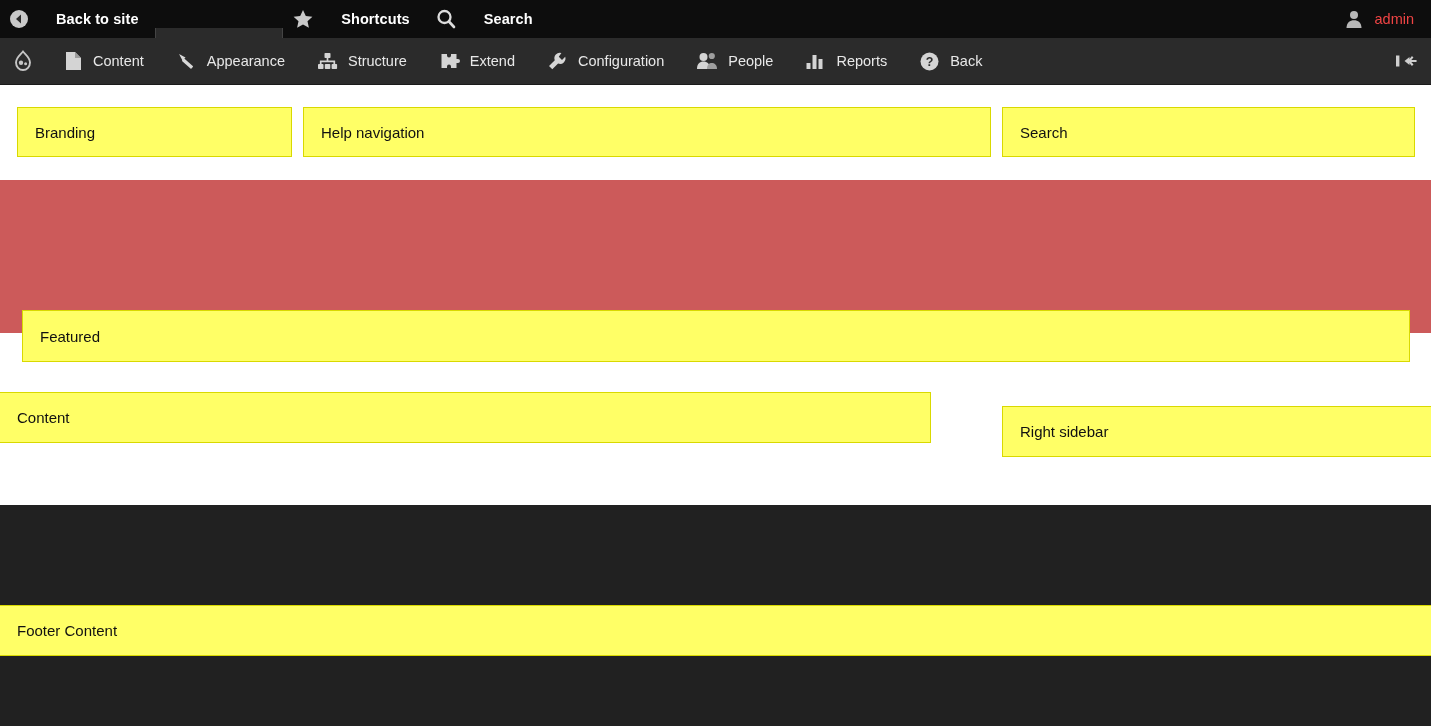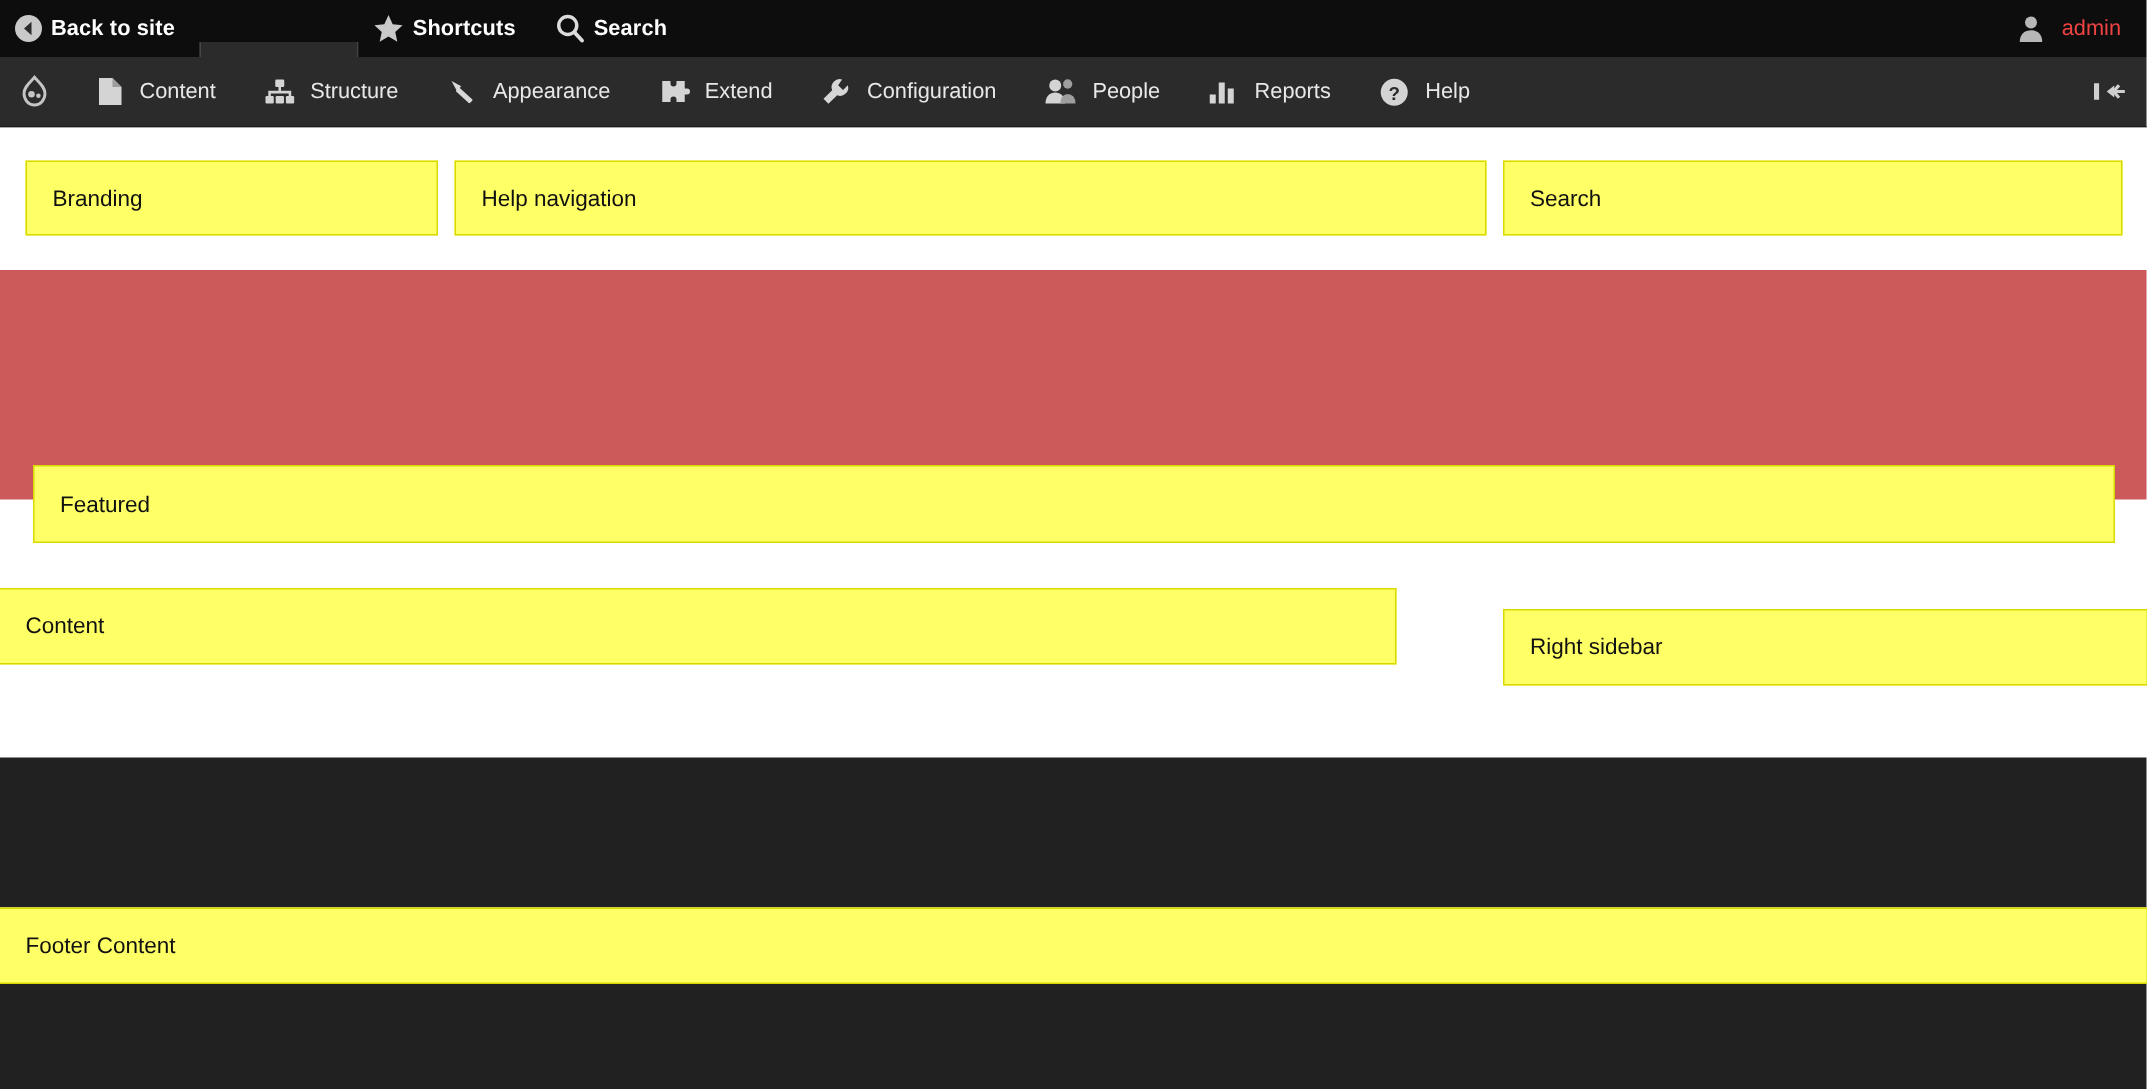--- a/index.html
+++ b/index.html
@@ -18,21 +18,21 @@
     top: 0; left: 0;
     width: 1431px;
     height: 38px;
     background: #0d0d0d;
     display: flex;
     align-items: stretch;
   }
   .tb-tab {
     display: flex;
     align-items: center;
-    gap: 5px;
+    gap: 27px;
     padding: 0 16px 0 9px;
     height: 38px;
     color: #fff;
     font-size: 14.5px;
     font-weight: bold;
     letter-spacing: 0.1px;
     white-space: nowrap;
   }
   .tb-tab.active {
     background: #2b2b2b;
@@ -209,43 +209,43 @@
         <path d="M2 1 H11 L17 7 V19 H2 Z" fill="#d4d4d4"></path>
         <path d="M11 1 L11 7 L17 7 Z" fill="#9c9c9c"></path>
       </svg>
     </span>
     <span>Content</span>
   </div>
 
   <div class="tm-item">
     <span class="ico">
       <svg width="21" height="20" viewBox="0 0 21 20">
+        <path d="M3 3 L9.5 6.5 L6.5 9.5 Z" fill="#d8d8d8"></path>
+        <rect x="8" y="7.2" width="12.5" height="3.4" rx="0.7" fill="#d8d8d8" transform="rotate(42 8 7.2)"></rect>
+      </svg>
+    </span>
+    <span>Appearance</span>
+  </div>
+
+  <div class="tm-item">
+    <span class="ico">
+      <svg width="21" height="20" viewBox="0 0 21 20">
         <rect x="7.5" y="2" width="6" height="5" rx="0.8" fill="#d4d4d4"></rect>
         <rect x="1" y="13" width="5.5" height="5" rx="0.8" fill="#d4d4d4"></rect>
         <rect x="7.8" y="13" width="5.5" height="5" rx="0.8" fill="#d4d4d4"></rect>
         <rect x="14.6" y="13" width="5.5" height="5" rx="0.8" fill="#d4d4d4"></rect>
         <path d="M10.5 7 V10.4 M3.7 13 V10.4 H17.3 V13" fill="none" stroke="#d4d4d4" stroke-width="1.7"></path>
       </svg>
     </span>
     <span>Structure</span>
   </div>
 
   <div class="tm-item">
     <span class="ico">
       <svg width="21" height="20" viewBox="0 0 21 20">
-        <path d="M3 3 L9.5 6.5 L6.5 9.5 Z" fill="#d8d8d8"></path>
-        <rect x="8" y="7.2" width="12.5" height="3.4" rx="0.7" fill="#d8d8d8" transform="rotate(42 8 7.2)"></rect>
-      </svg>
-    </span>
-    <span>Appearance</span>
-  </div>
-
-  <div class="tm-item">
-    <span class="ico">
-      <svg width="21" height="20" viewBox="0 0 21 20">
         <path d="M2.5 3 H8 V4.6 A2 2 0 0 0 12 4.6 V3 H17.5 V8 H19 A2 2 0 0 1 19 12 H17.5 V17 H12 V15.4 A2 2 0 0 0 8 15.4 V17 H2.5 Z" fill="#d4d4d4"></path>
       </svg>
     </span>
     <span>Extend</span>
   </div>
 
   <div class="tm-item">
     <span class="ico">
       <svg width="21" height="20" viewBox="0 0 21 20">
         <path d="M14.4 2 A5.4 5.4 0 0 0 7.8 9.2 L2 14.9 L5.3 18.2 L11.1 12.5 A5.4 5.4 0 0 0 18.2 5.8 L15 9 L11.8 5.8 Z" fill="#d6d6d6"></path>
@@ -277,21 +277,21 @@
     <span>Reports</span>
   </div>
 
   <div class="tm-item">
     <span class="ico">
       <svg width="21" height="21" viewBox="0 0 21 21">
         <circle cx="10.5" cy="10.5" r="9" fill="#d4d4d4"></circle>
         <text x="10.5" y="15.4" font-family="Liberation Sans, sans-serif" font-size="12.5" font-weight="bold" fill="#2b2b2b" text-anchor="middle">?</text>
       </svg>
     </span>
-    <span>Help</span>
+    <span>Back</span>
   </div>
 
   <div class="tm-spacer"></div>
 
   <div class="tm-toggle">
     <span class="ico">
       <svg width="26" height="20" viewBox="0 0 26 20">
         <rect x="3" y="4.5" width="3.4" height="11" fill="#cfcfcf"></rect>
         <path d="M22.5 10 L16 10 M16 10 L19 6.6 M16 10 L19 13.4" stroke="#cfcfcf" stroke-width="2.1" fill="none" stroke-linecap="square"></path>
         <path d="M16.5 6 L11.5 10 L16.5 14 Z" fill="#cfcfcf"></path>

